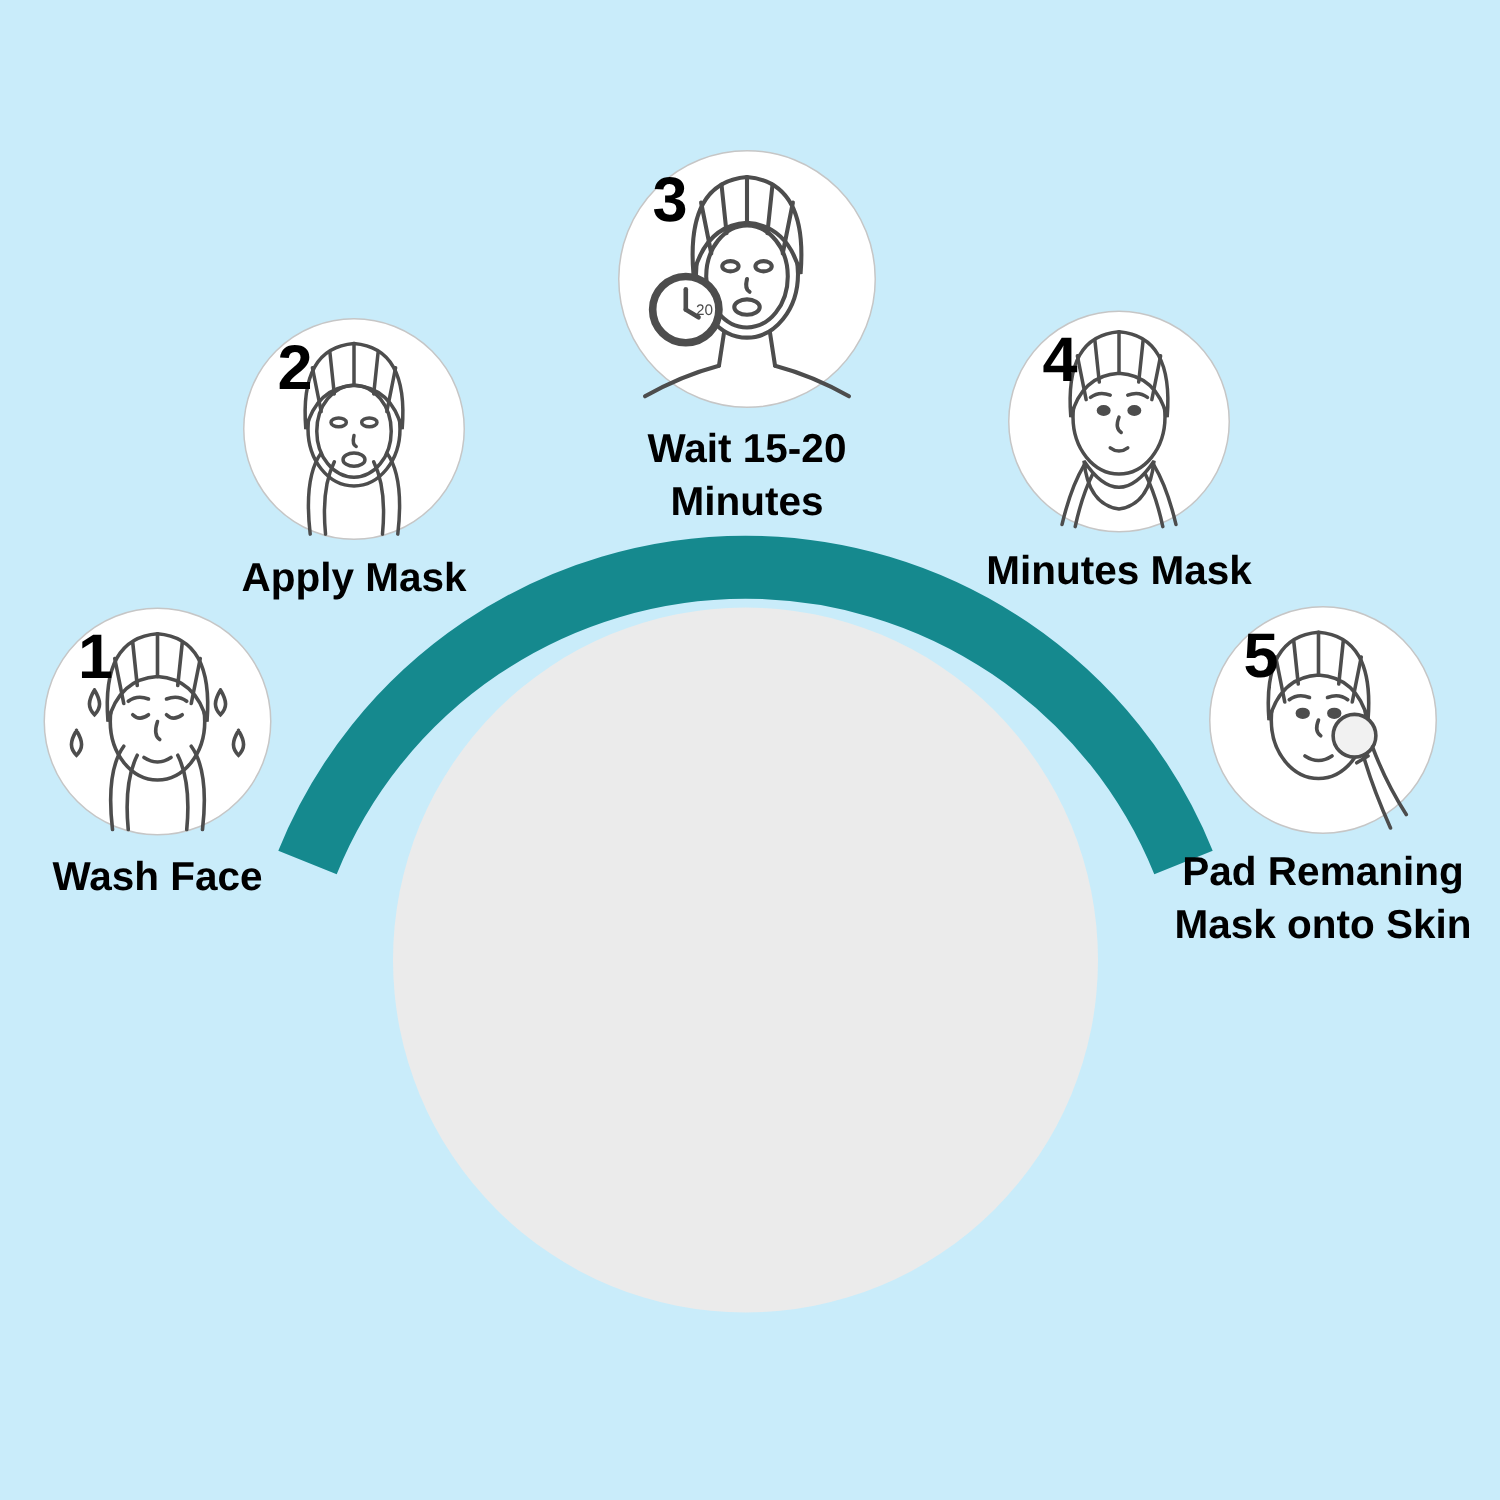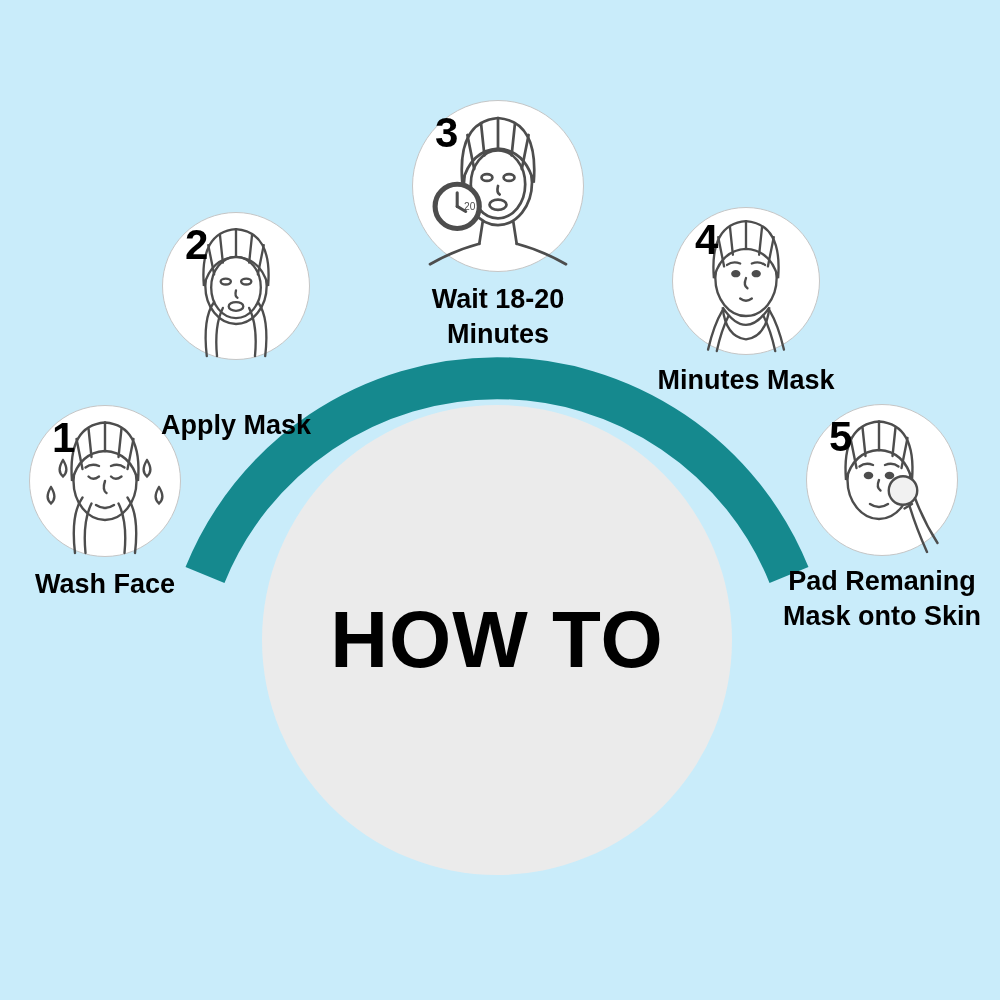--- a/index.html
+++ b/index.html
@@ -25,42 +25,41 @@
   }
   .step-label{
     position:absolute;left:50%;transform:translateX(-50%);
     text-align:center;font-size:27px;font-weight:bold;line-height:1.3;
   }
   .s1{left:29px;top:405px;width:152px;}
   .s1 .step-circle{width:152px;height:152px;}
   .s1 .step-label{top:162px;width:240px;}
   .s2{left:162px;top:212px;width:148px;}
   .s2 .step-circle{width:148px;height:148px;}
-  .s2 .step-label{top:156px;width:240px;margin-top:40px;}
+  .s2 .step-label{top:156px;width:240px;}
   .s3{left:412px;top:100px;width:172px;}
   .s3 .step-circle{width:172px;height:172px;}
   .s3 .step-label{top:182px;width:170px;}
   .s4{left:672px;top:207px;width:148px;}
   .s4 .step-circle{width:148px;height:148px;}
   .s4 .step-label{top:156px;width:260px;}
   .s5{left:806px;top:404px;width:152px;}
   .s5 .step-circle{width:152px;height:152px;}
   .s5 .step-label{top:160px;width:205px;}
 </style>
 </head>
 <body>
 
 <div class="canvas">
 
   <svg class="arc-svg" viewBox="0 0 1000 1000">
     <path d="M 205 575 A 315 315 0 0 1 789 575" fill="none" stroke="#15898e" stroke-width="42"></path>
   </svg>
 
   <div class="center-circle">
-    <div class="title-line">HOW TO</div>
   </div>
 
   <div class="step s1">
     <div class="step-circle">
       <span class="step-number">1</span>
       <svg viewBox="0 0 100 100">
         <g stroke="#4d4d4d" stroke-width="1.6" fill="none" stroke-linecap="round">
           <ellipse cx="50" cy="50" rx="21" ry="26"></ellipse>
           <path d="M28,50 Q25,13 50,11 Q75,13 72,50 Q67,31 50,30 Q33,31 28,50 Z" fill="#ffffff"></path>
           <path d="M35,42 L31,22"></path>
@@ -136,21 +135,21 @@
             <path d="M59,71 L61,84"></path>
           <path d="M39,84 Q24,88 10,96"></path>
             <path d="M61,84 Q76,88 90,96"></path>
           <circle cx="26" cy="62" r="13" fill="#ffffff" stroke-width="3"></circle>
           <path d="M26,62 L26,54" stroke-width="1.8"></path>
             <path d="M26,62 L31,65" stroke-width="1.8"></path>
           <text x="30" y="64" font-size="6" fill="#4d4d4d" stroke="none">20</text>
         </g>
       </svg>
     </div>
-    <div class="step-label">Wait 18-20 Minutes</div>
+    <div class="step-label">Wait 15-20 Minutes</div>
   </div>
 
   <div class="step s4">
     <div class="step-circle">
       <span class="step-number">4</span>
       <svg viewBox="0 0 100 100">
         <g stroke="#4d4d4d" stroke-width="1.6" fill="none" stroke-linecap="round">
           <ellipse cx="50" cy="48" rx="21" ry="26"></ellipse>
           <path d="M28,48 Q25,11 50,9 Q75,11 72,48 Q67,29 50,28 Q33,29 28,48 Z" fill="#ffffff"></path>
           <path d="M35,40 L31,20"></path>

